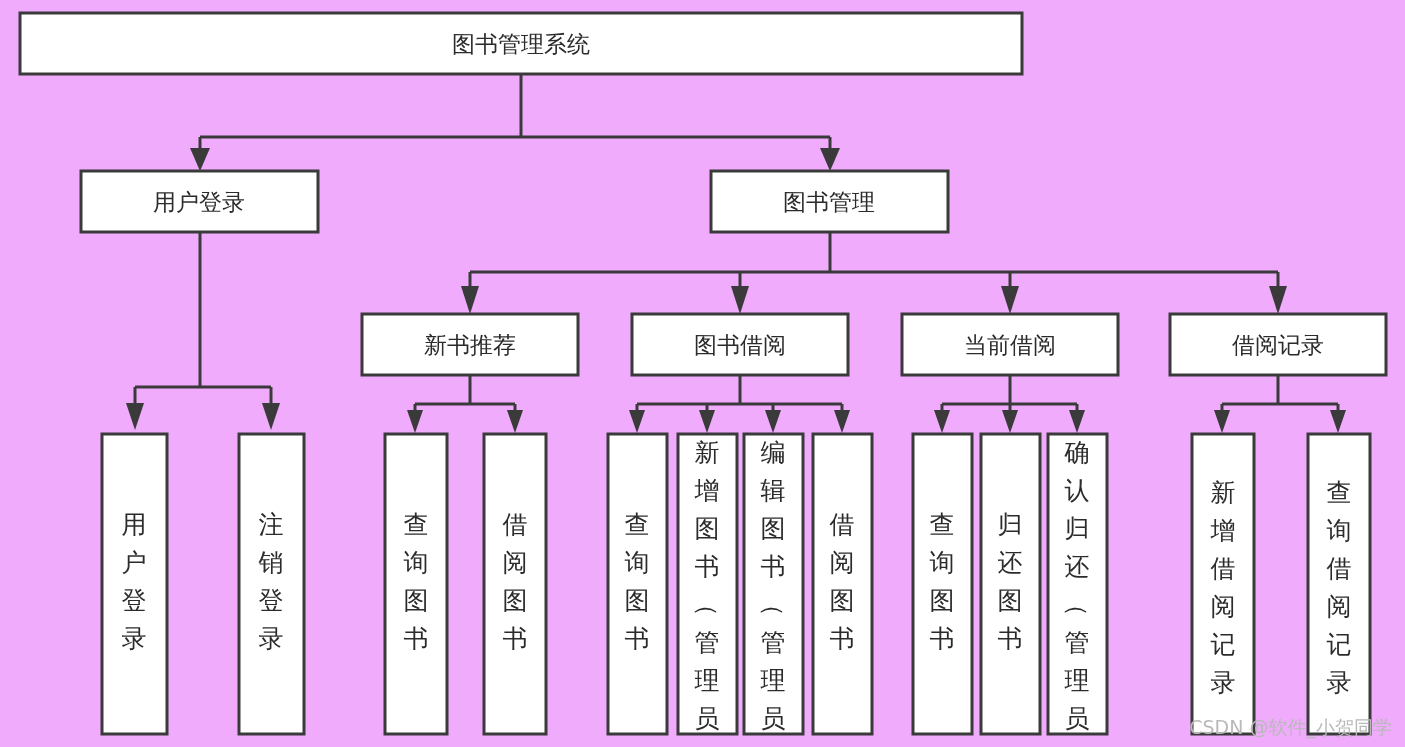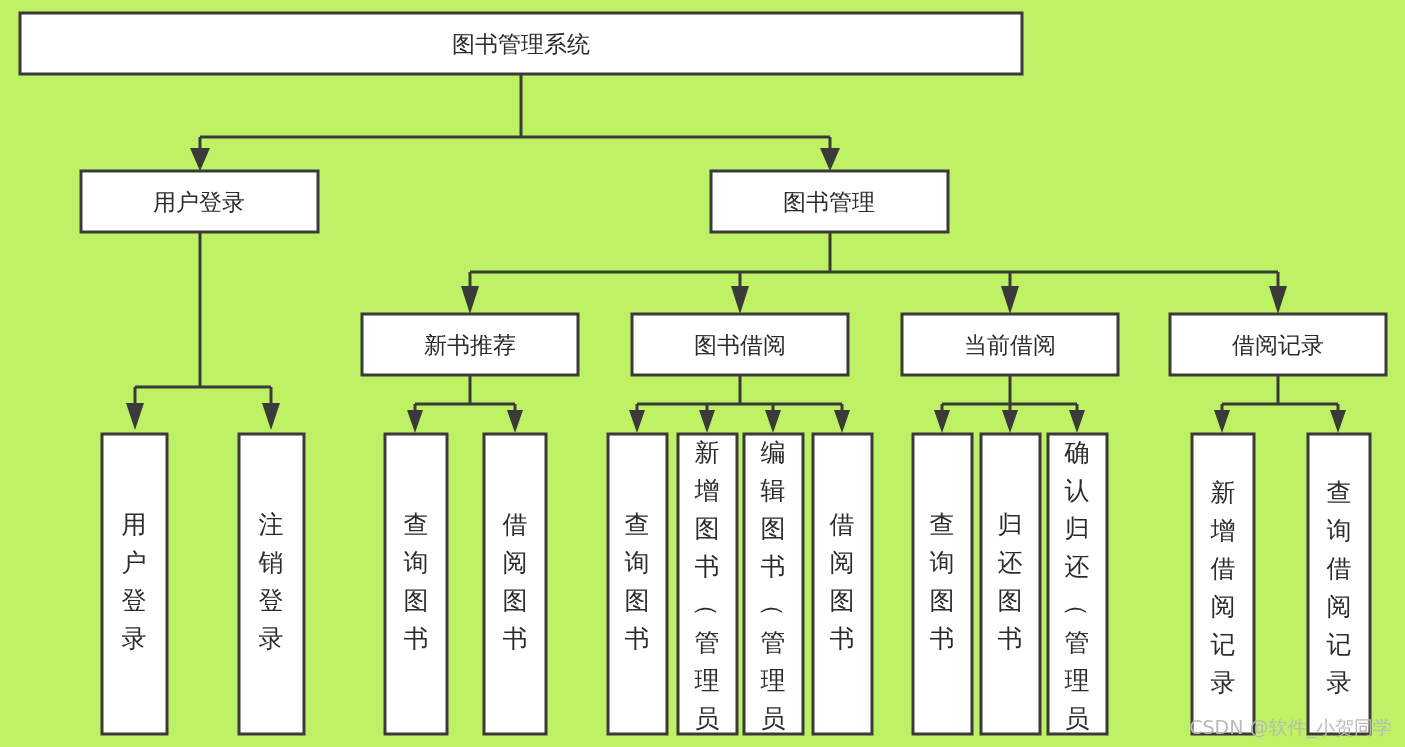--- a/index.html
+++ b/index.html
@@ -8,21 +8,21 @@
     padding: 0;
     background: #ffffff;
   }
   body {
     font-family: "DejaVu Sans", "Liberation Sans", sans-serif;
   }
   #diagram-root {
     position: relative;
     width: 1405px;
     height: 747px;
-    background: #bef264;
+    background: #f0abfc;
     overflow: hidden;
   }
   svg.diagram-canvas {
     position: absolute;
     left: 0;
     top: 0;
     width: 1405px;
     height: 747px;
     display: block;
   }

